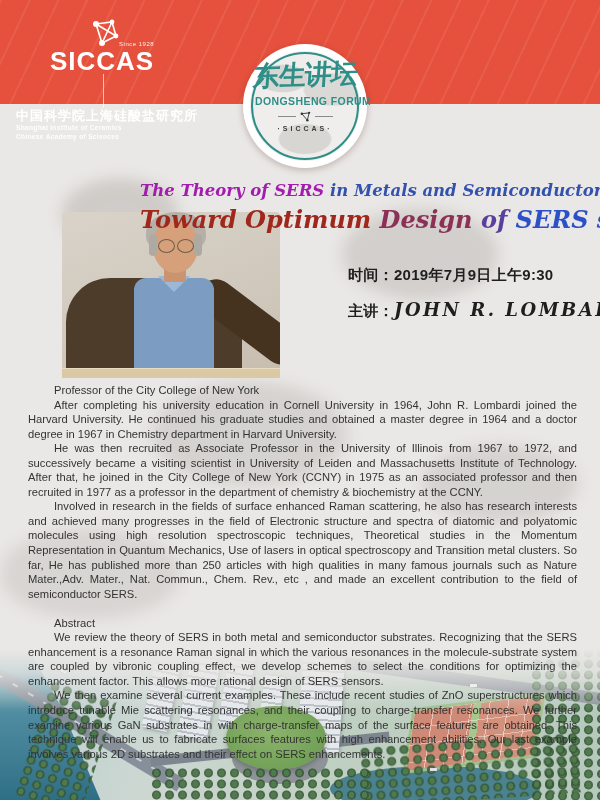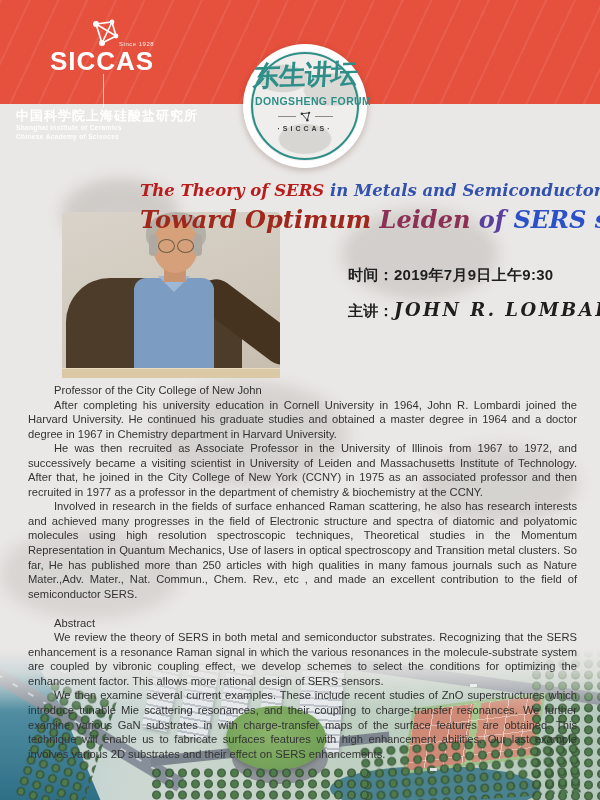--- a/index.html
+++ b/index.html
@@ -73,21 +73,21 @@
     position:relative;z-index:2;margin-top:3px;
     color:#3a3a3a;font-size:7px;font-weight:bold;letter-spacing:3px;
   }
   
   .title-block{
     position:absolute;left:140px;top:181px;width:445px;z-index:3;text-align:center;
     font-family:"DejaVu Serif",serif;font-style:italic;font-weight:bold;
   }
   .title-line1{font-size:16.5px;white-space:nowrap;}
   .title-line2{font-size:24px;margin-top:5px;white-space:nowrap;}
-  .t-red{color:#b91c1c;} .t-blue{color:#3352ae;}
+  .t-red{color:#a21caf;} .t-blue{color:#3352ae;}
   .t-red2{color:#a0271c;} .t-maroon{color:#8c3155;} .t-violet{color:#5a3f9e;} .t-blue2{color:#2b50c8;}
   
   .photo{position:absolute;left:62px;top:212px;width:218px;height:166px;z-index:2;overflow:hidden;}
   .photo .ph-bg{position:absolute;inset:0;background:linear-gradient(160deg,#d9d3ca 0%,#cec6b9 70%,#c6bcae 100%);border-radius:4px;}
   .photo .jacket{position:absolute;left:4px;top:66px;width:176px;height:110px;background:#4e3c2b;border-radius:44px 54px 0 0;}
   .photo .arm{position:absolute;left:128px;top:92px;width:118px;height:36px;background:#45331f;border-radius:18px;transform:rotate(37deg);}
   .photo .shirt{position:absolute;left:72px;top:66px;width:80px;height:102px;background:#7d9cc2;border-radius:12px 12px 0 0;}
   .photo .collar{position:absolute;left:96px;top:64px;width:32px;height:16px;background:#9db8d6;clip-path:polygon(0 0,50% 100%,100% 0);}
   .photo .neck{position:absolute;left:102px;top:54px;width:22px;height:16px;background:#c9946f;}
   .photo .hair{position:absolute;left:84px;top:0px;width:60px;height:42px;background:#b5b1a9;border-radius:50% 50% 42% 42%;}
@@ -201,21 +201,21 @@
             <circle cx="8" cy="10" r="1.4"></circle>
           </g>
       </svg>
       <div class="sep-line"></div>
     </div>
     <div class="siccas">·SICCAS·</div>
   </div>
 
   <div class="title-block">
     <div class="title-line1"><span class="t-red">The Theory of SERS </span><span class="t-blue">in Metals and Semiconductors:</span></div>
-    <div class="title-line2"><span class="t-red2">Toward Optimum </span><span class="t-maroon">Leiden </span><span class="t-violet">of </span><span class="t-blue2">SERS sensors</span></div>
+    <div class="title-line2"><span class="t-red2">Toward Optimum </span><span class="t-maroon">Design </span><span class="t-violet">of </span><span class="t-blue2">SERS sensors</span></div>
   </div>
 
   <div class="photo">
     <div class="ph-bg"></div>
     <div class="jacket"></div>
     <div class="arm"></div>
     <div class="shirt"></div>
     <div class="collar"></div>
     <div class="neck"></div>
     <div class="hair"></div>
@@ -226,21 +226,21 @@
     <div class="glass-r"></div>
     <div class="podium"></div>
   </div>
 
   <div class="info">
     <div class="info-line"><span>时间：</span><span>2019年7月9日上午9:30</span></div>
     <div class="info-line"><span>主讲：</span><span class="speaker-name">JOHN R. LOMBARDI</span></div>
   </div>
 
   <div class="content">
-    <p>Professor of the City College of New John</p>
+    <p>Professor of the City College of New York</p>
     <p>After completing his university education in Cornell University in 1964, John R. Lombardi joined the Harvard University. He continued his graduate studies and obtained a master degree in 1964 and a doctor degree in 1967 in Chemistry department in Harvard University.</p>
     <p>He was then recruited as Associate Professor in the University of Illinois from 1967 to 1972, and successively became a visiting scientist in University of Leiden and Massachusetts Institute of Technology. After that, he joined in the City College of New York (CCNY) in 1975 as an associated professor and then recruited in 1977 as a professor in the department of chemistry &amp; biochemistry at the CCNY.</p>
     <p>Involved in research in the fields of surface enhanced Raman scattering, he also has research interests and achieved many progresses in the field of Electronic structure and spectra of diatomic and polyatomic molecules using high resolution spectroscopic techniques, Theoretical studies in the Momentum Representation in Quantum Mechanics, Use of lasers in optical spectroscopy and Transition metal clusters. So far, He has published more than 250 articles with high qualities in many famous journals such as Nature Mater.,Adv. Mater., Nat. Commun., Chem. Rev., etc , and made an excellent contribution to the field of semiconductor SERS.</p>
     <p class="abstract-head">Abstract</p>
     <p>We review the theory of SERS in both metal and semiconductor substrates. Recognizing that the SERS enhancement is a resonance Raman signal in which the various resonances in the molecule-substrate system are coupled by vibronic coupling effect, we develop schemes to select the conditions for optimizing the enhancement factor. This allows more rational design of SERS sensors.</p>
     <p>We then examine several current examples. These include recent studies of ZnO superstructures which introduce tunable Mie scattering resonances, and their coupling to charge-transfer resonances. We further examine various GaN substrates in with charge-transfer maps of the surface features are obtained. This technique will enable us to fabricate surfaces features with high enhancement abilities. Our last example involves various 2D substrates and their effect on SERS enhancements.</p>
   </div>
 
   <div class="campus">
     <div class="c-base"></div>

